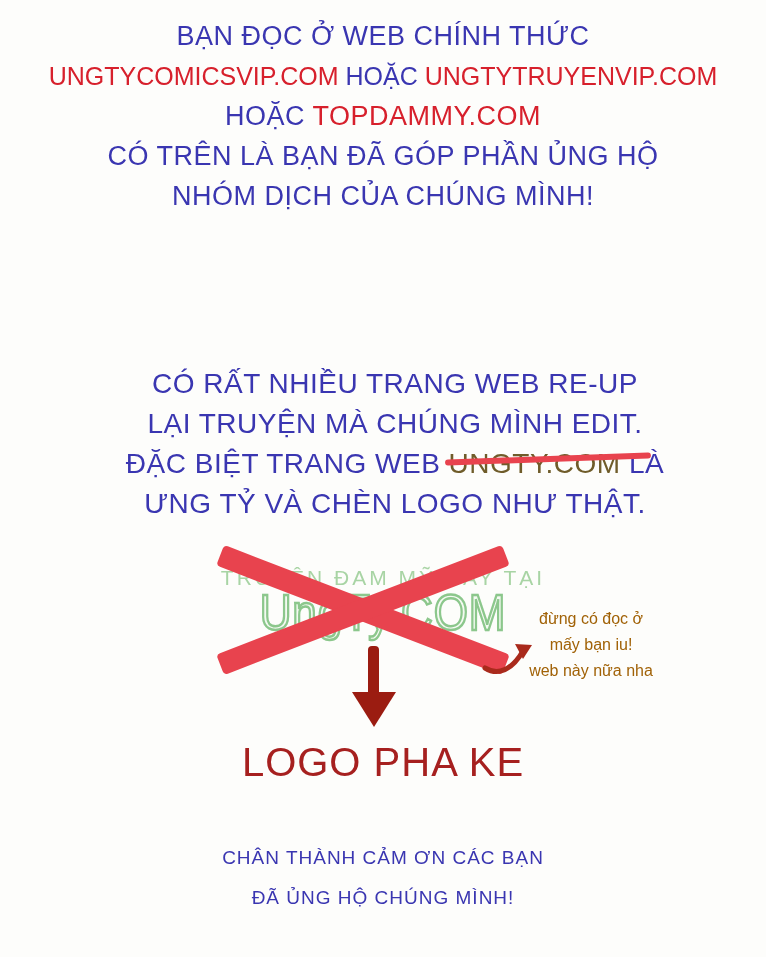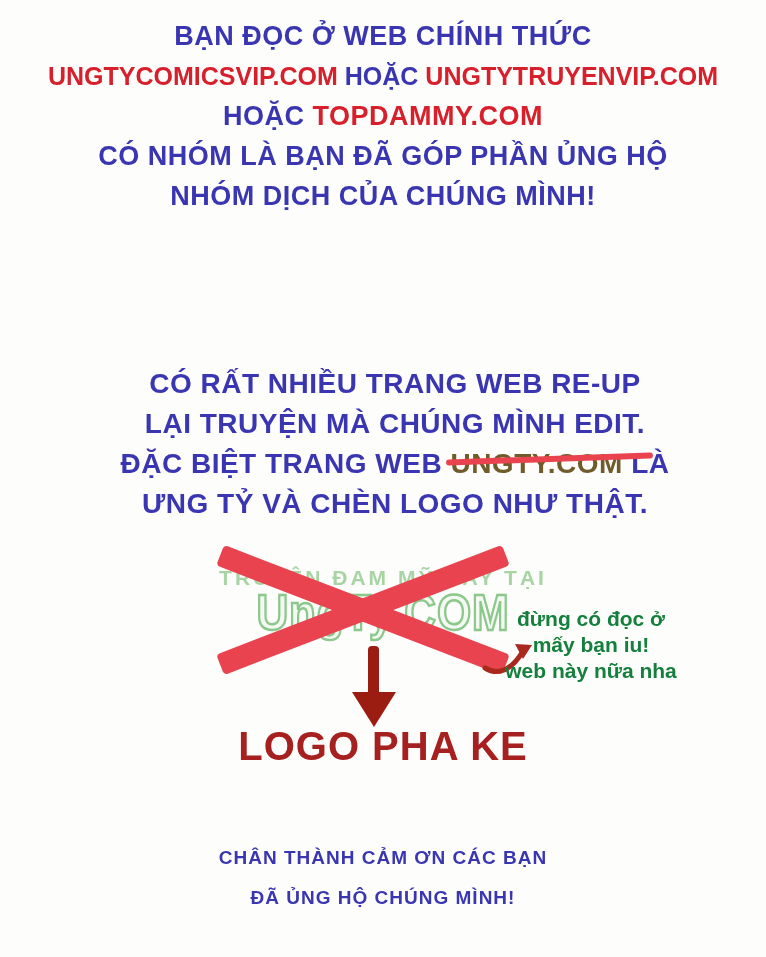--- a/index.html
+++ b/index.html
@@ -1,19 +1,19 @@
 <!DOCTYPE html>
 <html><head>
 <meta charset="utf-8">
 <style>
   html,body{margin:0;padding:0;background:#ffffff;}
   .page{
     position:relative;width:766px;height:957px;margin:0 auto;
     background:#fdfdfb;overflow:hidden;
-    font-family:"Liberation Sans",sans-serif;font-weight:bold;
+    font-family:"Liberation Sans",sans-serif;font-weight:normal;
   }
   .block{position:absolute;left:0;width:100%;text-align:center;white-space:nowrap;}
   .blue{color:#3a36b1;}
   .red{color:#d7202c;}
 
   .header{top:16px;font-size:27px;line-height:40px;letter-spacing:.5px;}
   .header .wide{font-size:25px;letter-spacing:0;}
 
   .notice{top:246px;font-size:28px;line-height:39px;letter-spacing:1px;}
 
@@ -33,46 +33,46 @@
 
   .x-bar{
     position:absolute;left:210px;top:599px;width:306px;height:22px;
     background:#e8434e;border-radius:4px;
   }
   .x1{transform:rotate(21deg);}
   .x2{transform:rotate(-21deg);}
 
   .side-note{
     position:absolute;left:498px;top:606px;width:186px;
-    font-size:21px;line-height:26px;color:#15803d;text-align:center;
+    font-size:16px;line-height:26px;color:#a16207;text-align:center;
   }
 
   .svg-abs{position:absolute;}
 
-  .fake-label{top:724px;font-size:40px;color:#a6201f;letter-spacing:1px;}
+  .fake-label{top:740px;font-size:40px;color:#a6201f;letter-spacing:1px;}
 
   .footer{top:838px;font-size:19px;line-height:40px;letter-spacing:1px;}
 </style>
 </head>
 <body>
 
 <div class="page">
 
   <div class="block header">
     <div class="blue">BẠN ĐỌC Ở WEB CHÍNH THỨC</div>
     <div class="wide">
       <span class="red">UNGTYCOMICSVIP.COM</span>
       <span class="blue">HOẶC</span>
       <span class="red">UNGTYTRUYENVIP.COM</span>
     </div>
     <div>
       <span class="blue">HOẶC</span>
       <span class="red">TOPDAMMY.COM</span>
     </div>
-    <div class="blue">CÓ NHÓM LÀ BẠN ĐÃ GÓP PHẦN ỦNG HỘ</div>
+    <div class="blue">CÓ TRÊN LÀ BẠN ĐÃ GÓP PHẦN ỦNG HỘ</div>
     <div class="blue">NHÓM DỊCH CỦA CHÚNG MÌNH!</div>
   </div>
 
 
   <div class="block warning blue">
     <div>CÓ RẤT NHIỀU TRANG WEB RE-UP</div>
     <div>LẠI TRUYỆN MÀ CHÚNG MÌNH EDIT.</div>
     <div>
       <span>ĐẶC BIỆT TRANG WEB</span>
       <span class="struck">UNGTY.COM</span>

